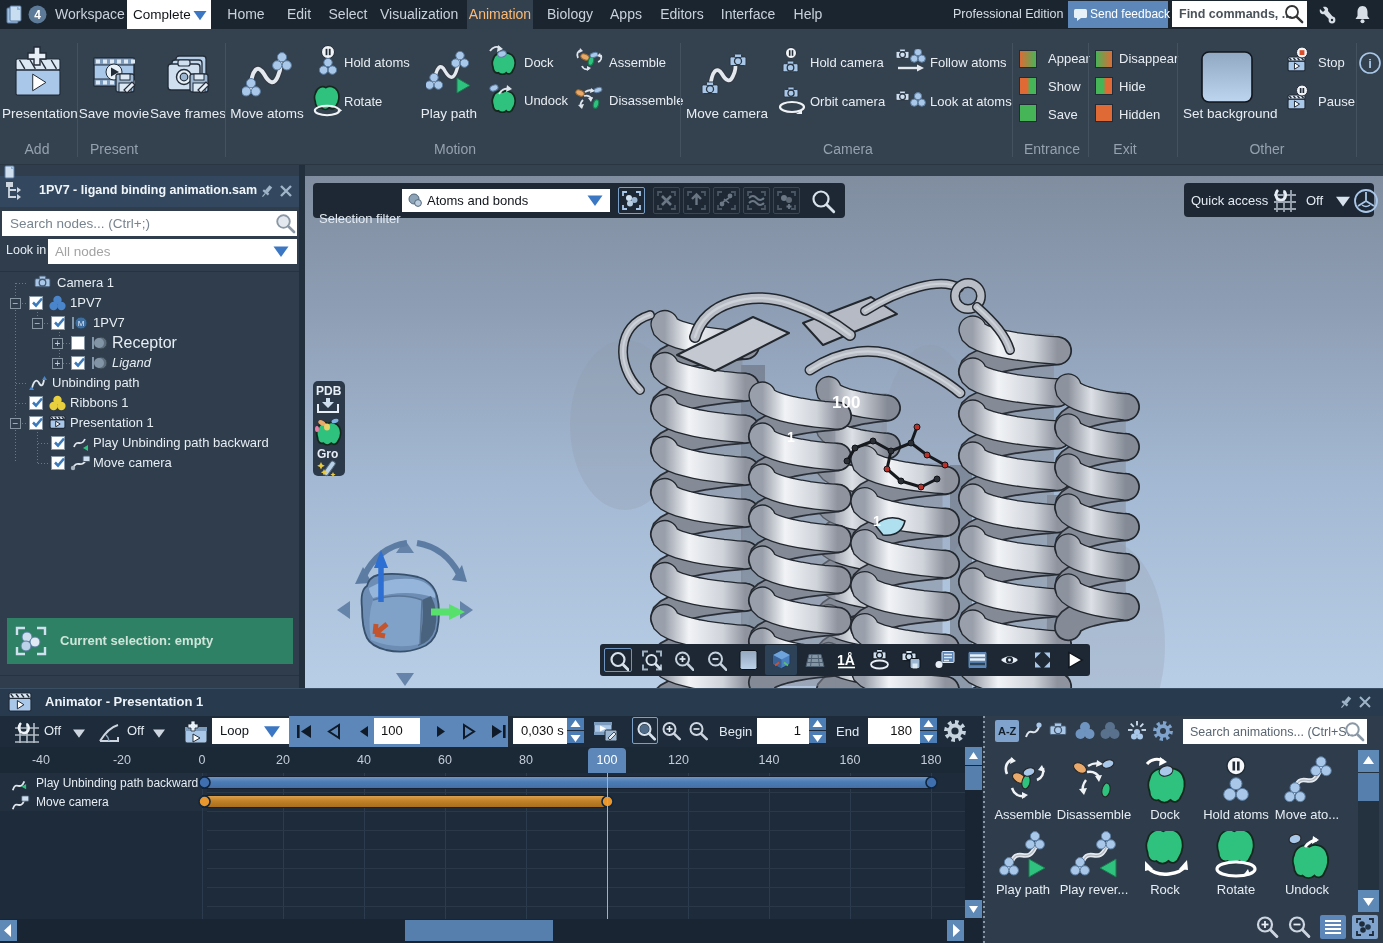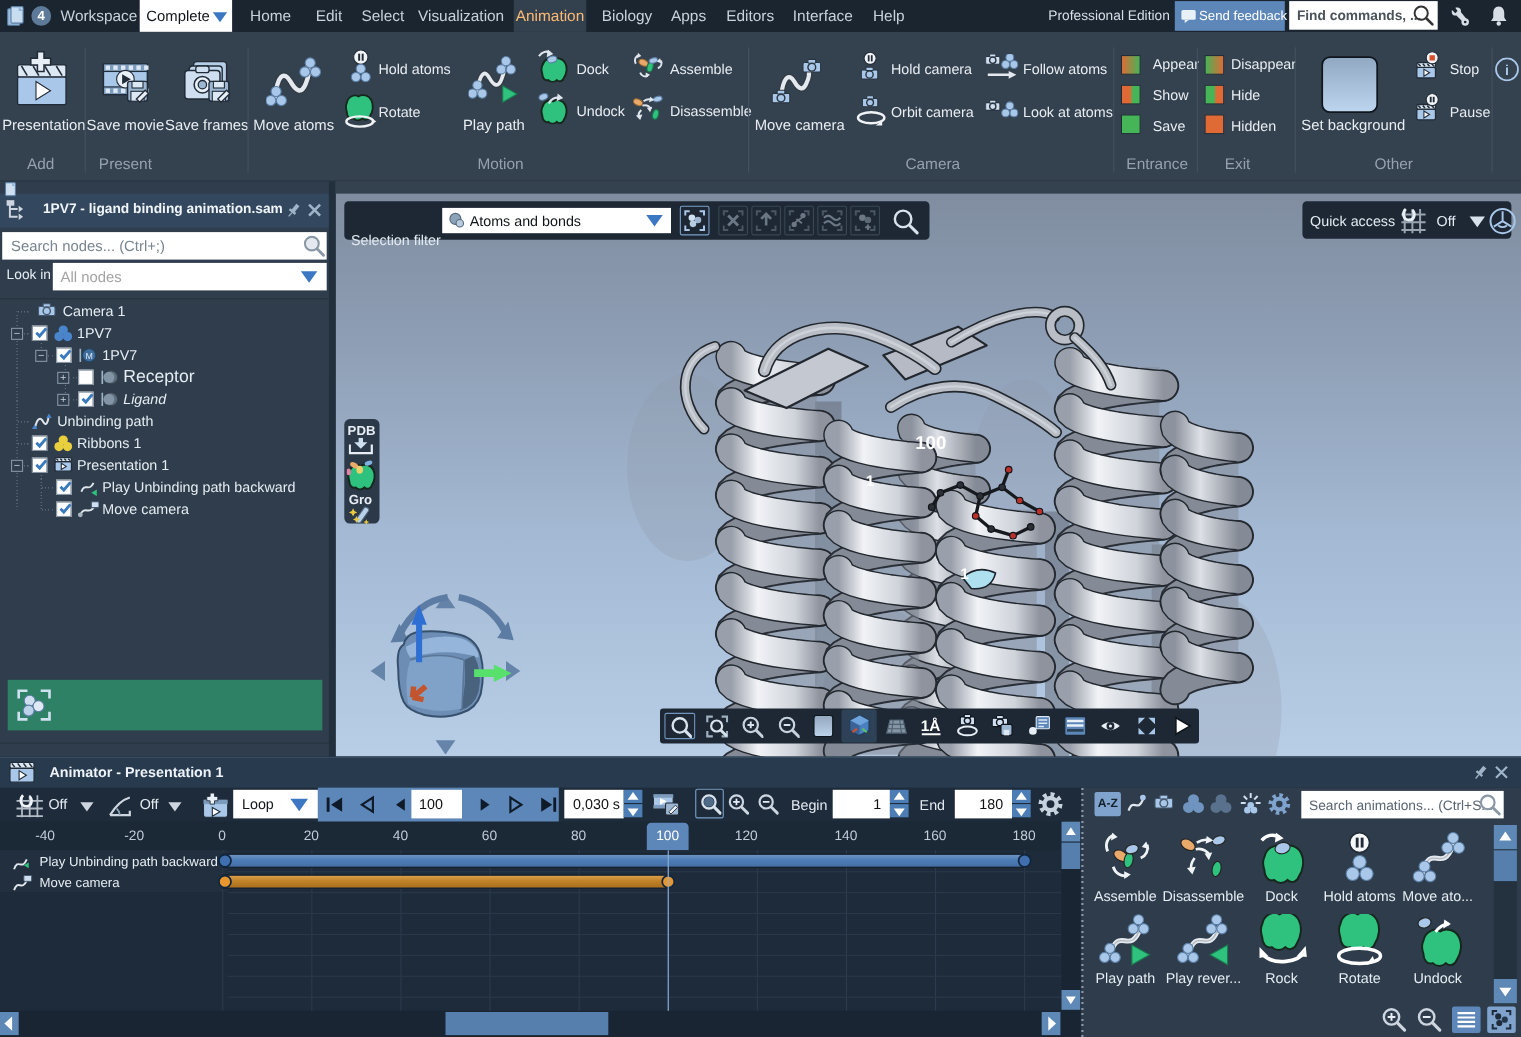--- a/index.html
+++ b/index.html
@@ -533,20 +533,21 @@
         <rect x="13" y="1" width="7" height="5.5" rx="1" fill="#cfdff0" stroke="#44586e"></rect>
       </svg>
       <div class="abs txt" style="left:93px;top:288px;height:20px;line-height:20px;font-size:13px;font-weight:normal;color:#e6edf3;">Move camera</div>
       <div class="abs" style="left:7px;top:453px;width:286px;height:46px;background:#2f8166;"></div>
       <svg class="abs" style="left:14px;top:460px;" width="34" height="32" viewBox="0 0 34 32">
         <path d="M3,10 L3,3 L11,3 M23,3 L31,3 L31,10 M31,22 L31,29 L23,29 M11,29 L3,29 L3,22" fill="none" stroke="#cfe0ef" stroke-width="2.4"></path>
         <circle cx="13" cy="12" r="5" fill="#cfdff0" stroke="#5a7da3"></circle>
         <circle cx="21" cy="17" r="5" fill="#dfeaf5" stroke="#5a7da3"></circle>
         <circle cx="12" cy="21" r="5" fill="#bcd2e8" stroke="#5a7da3"></circle>
       </svg>
+      <div class="abs txt" style="left:60px;top:453px;height:46px;line-height:46px;font-size:13px;font-weight:bold;color:#cfe5da;">Current selection: empty</div>
       <div class="abs" style="left:0;top:510px;width:299px;height:1px;background:#27333f;"></div>
       <div class="abs" style="left:299px;top:0;width:6px;height:523px;background:#22303e;"></div>
     </div>
     <div id="viewport">
       <div class="abs" style="left:0;top:0;width:1078px;height:11px;background:#34414f;z-index:6;"></div>
       <svg class="abs" style="left:0;top:0;" width="1078" height="523" viewBox="0 0 1078 523">
         <defs>
           <linearGradient id="vpbg" x1="0" y1="0" x2="0" y2="1">
             <stop offset="0" stop-color="#7f8c9e"></stop>
             <stop offset="0.25" stop-color="#8c9cb2"></stop>

